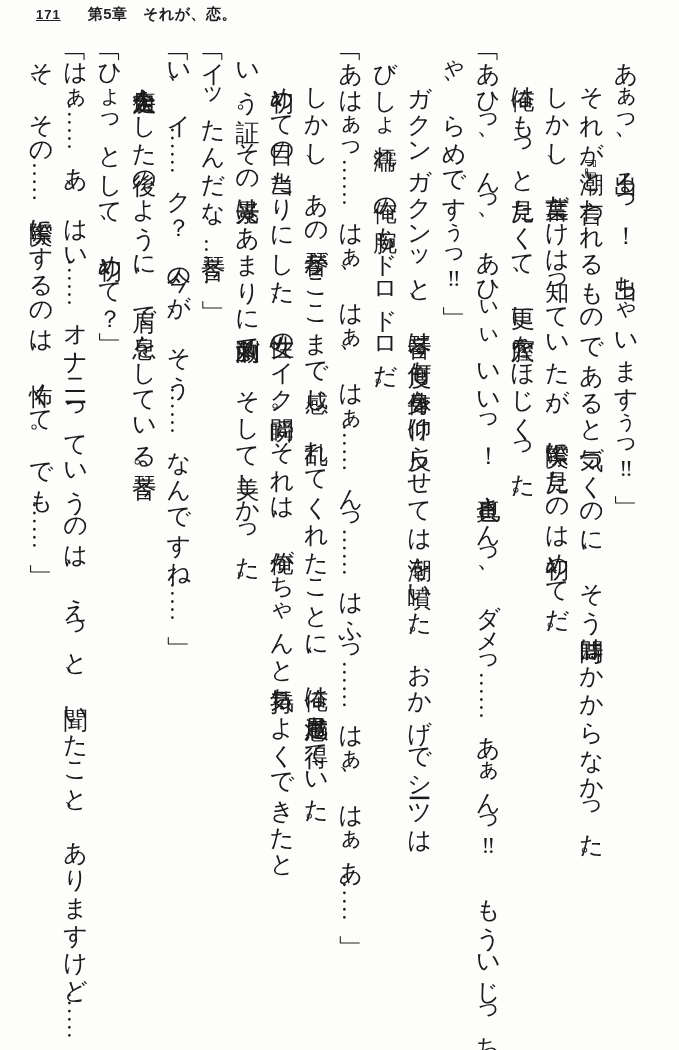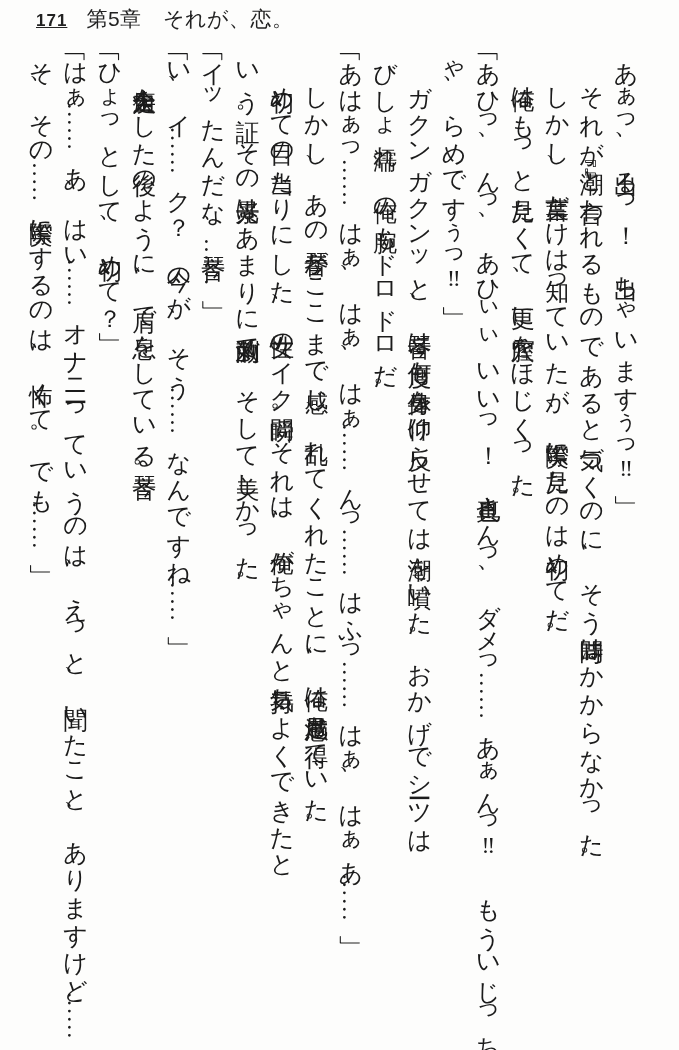--- a/index.html
+++ b/index.html
@@ -23,29 +23,30 @@
     position: absolute;
     top: 5px;
     left: 36px;
     display: flex;
     align-items: baseline;
     gap: 19px;
     font-family: "Liberation Sans", "DejaVu Sans", sans-serif;
     color: #222;
   }
   .page-number {
-    font-size: 17px;
+    font-size: 13px;
     font-weight: 700;
     letter-spacing: 1px;
     text-decoration: underline;
   }
   .chapter-title {
-    font-size: 21px;
-    font-weight: 400;
+    font-size: 15px;
+    font-weight: 700;
     letter-spacing: 0.5px;
+    margin-left: 8px;
   }
   .text-body {
     position: absolute;
     top: 46px;
     right: 36px;
     height: 972px;
     writing-mode: vertical-rl;
     text-orientation: mixed;
     font-size: 24px;
     line-height: 34.4px;

